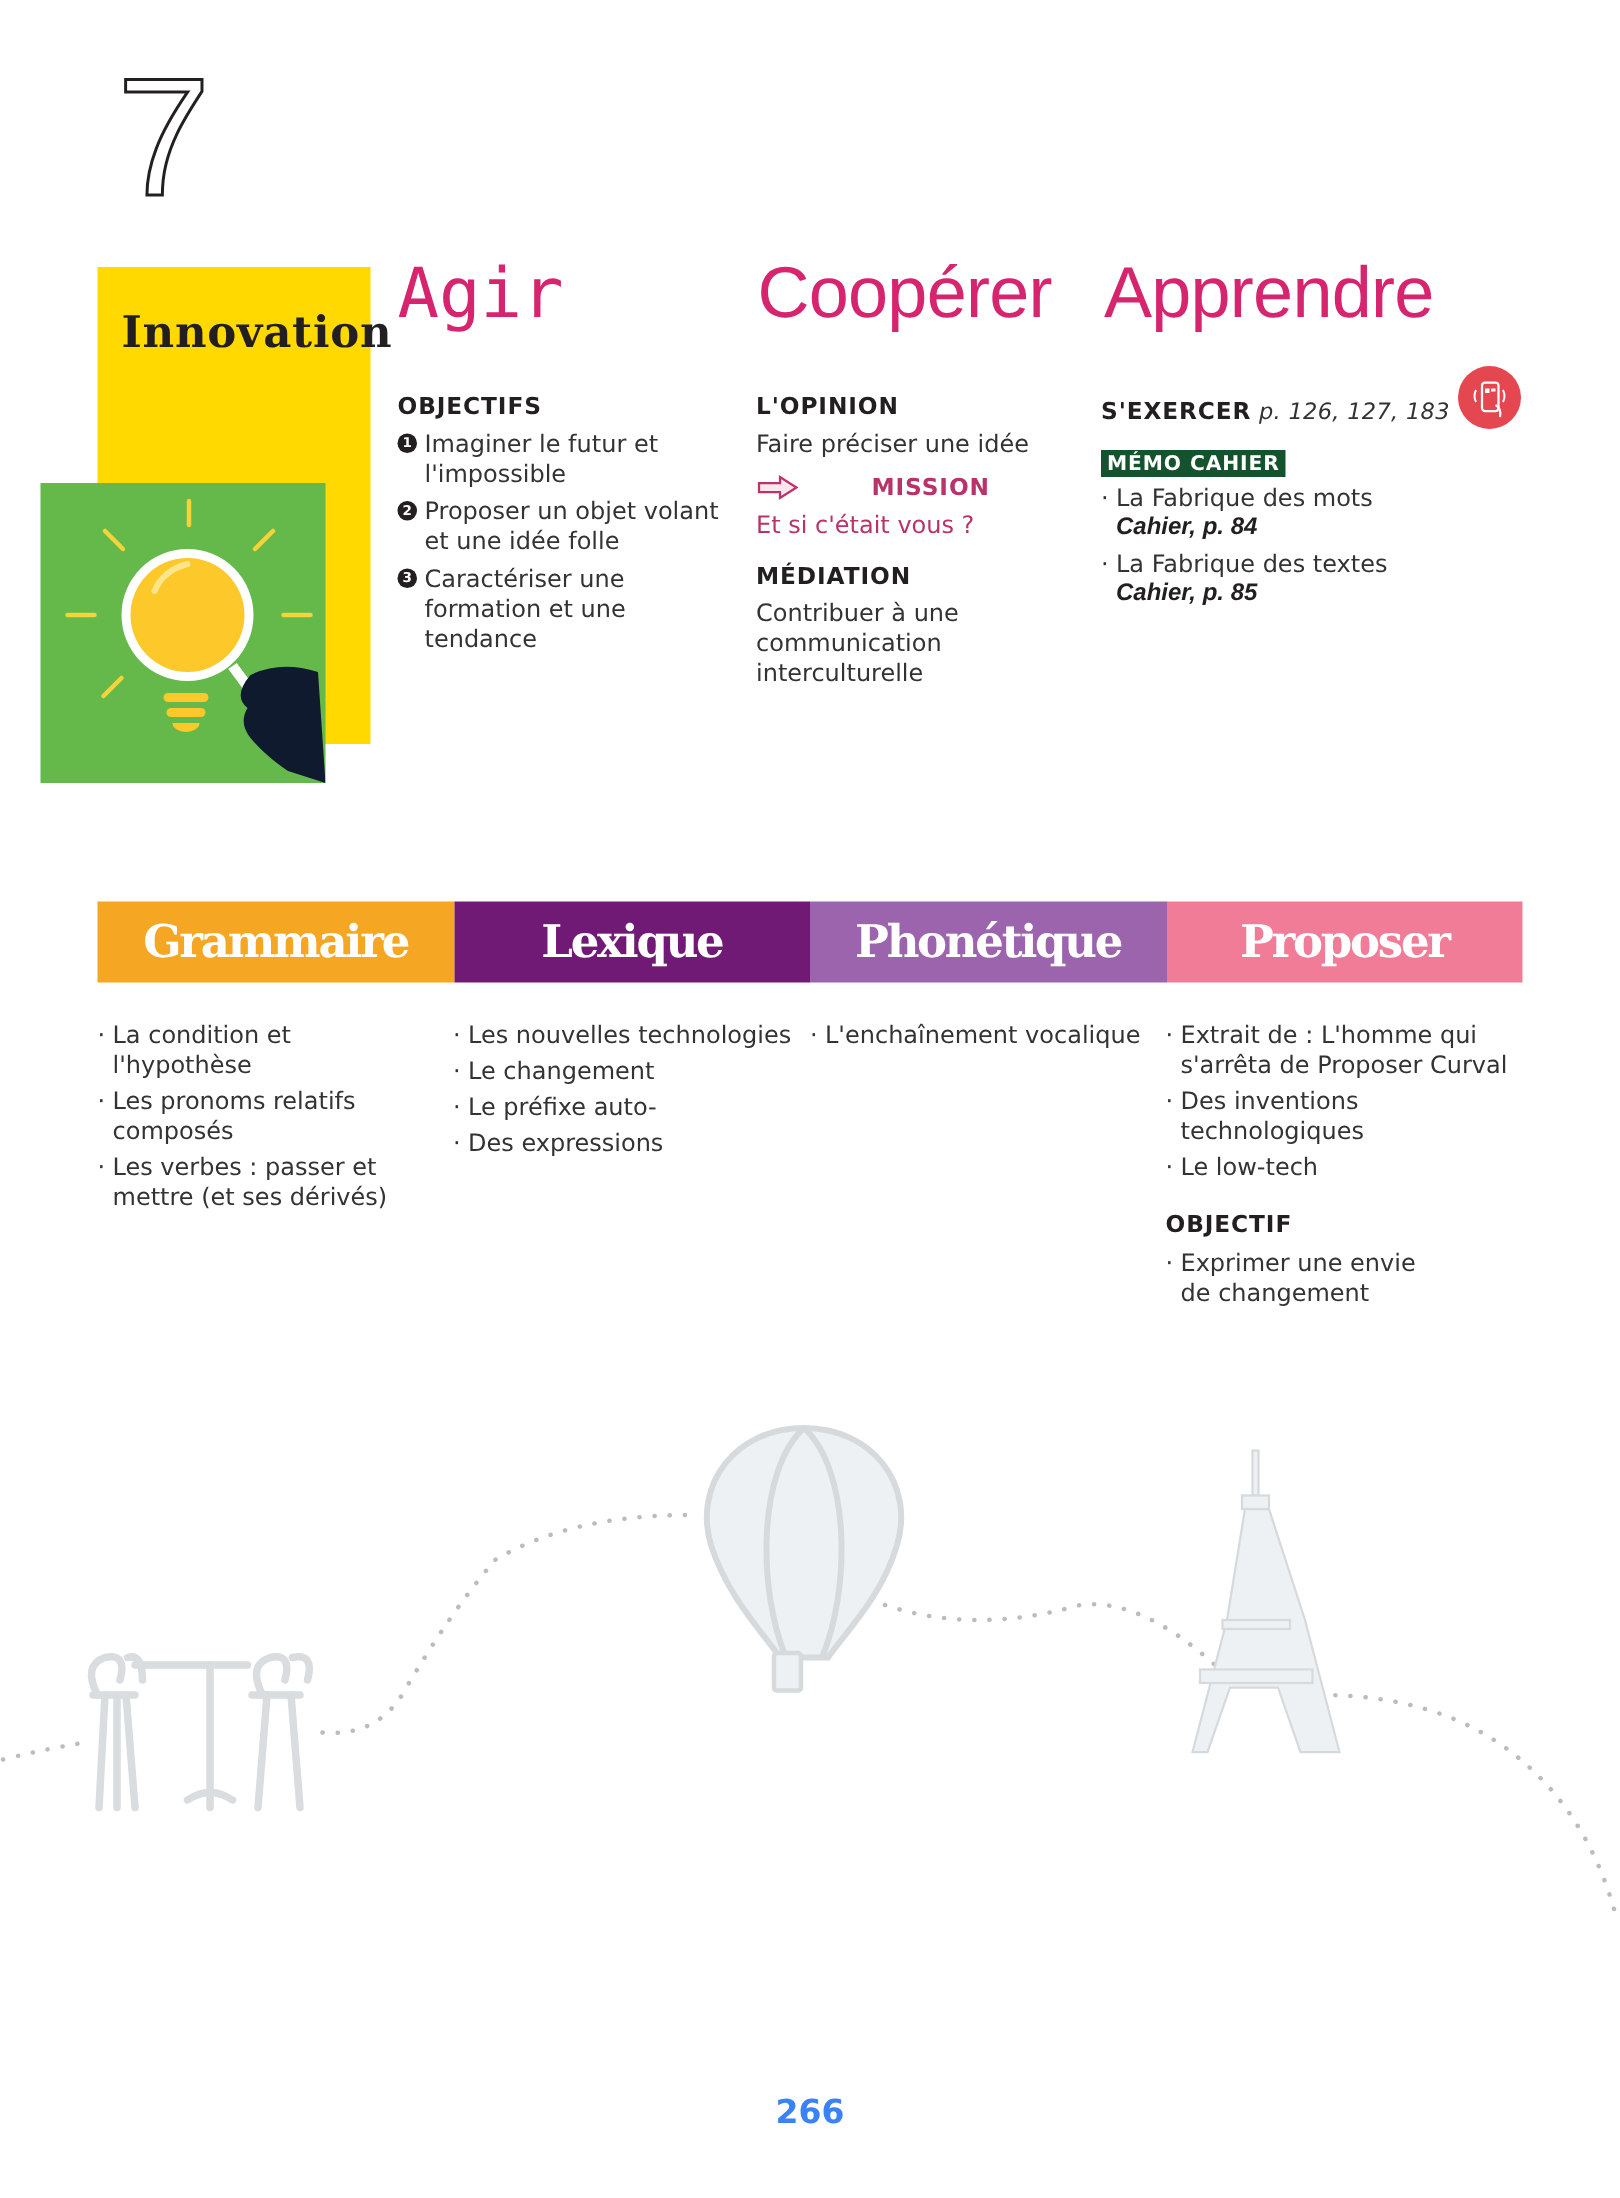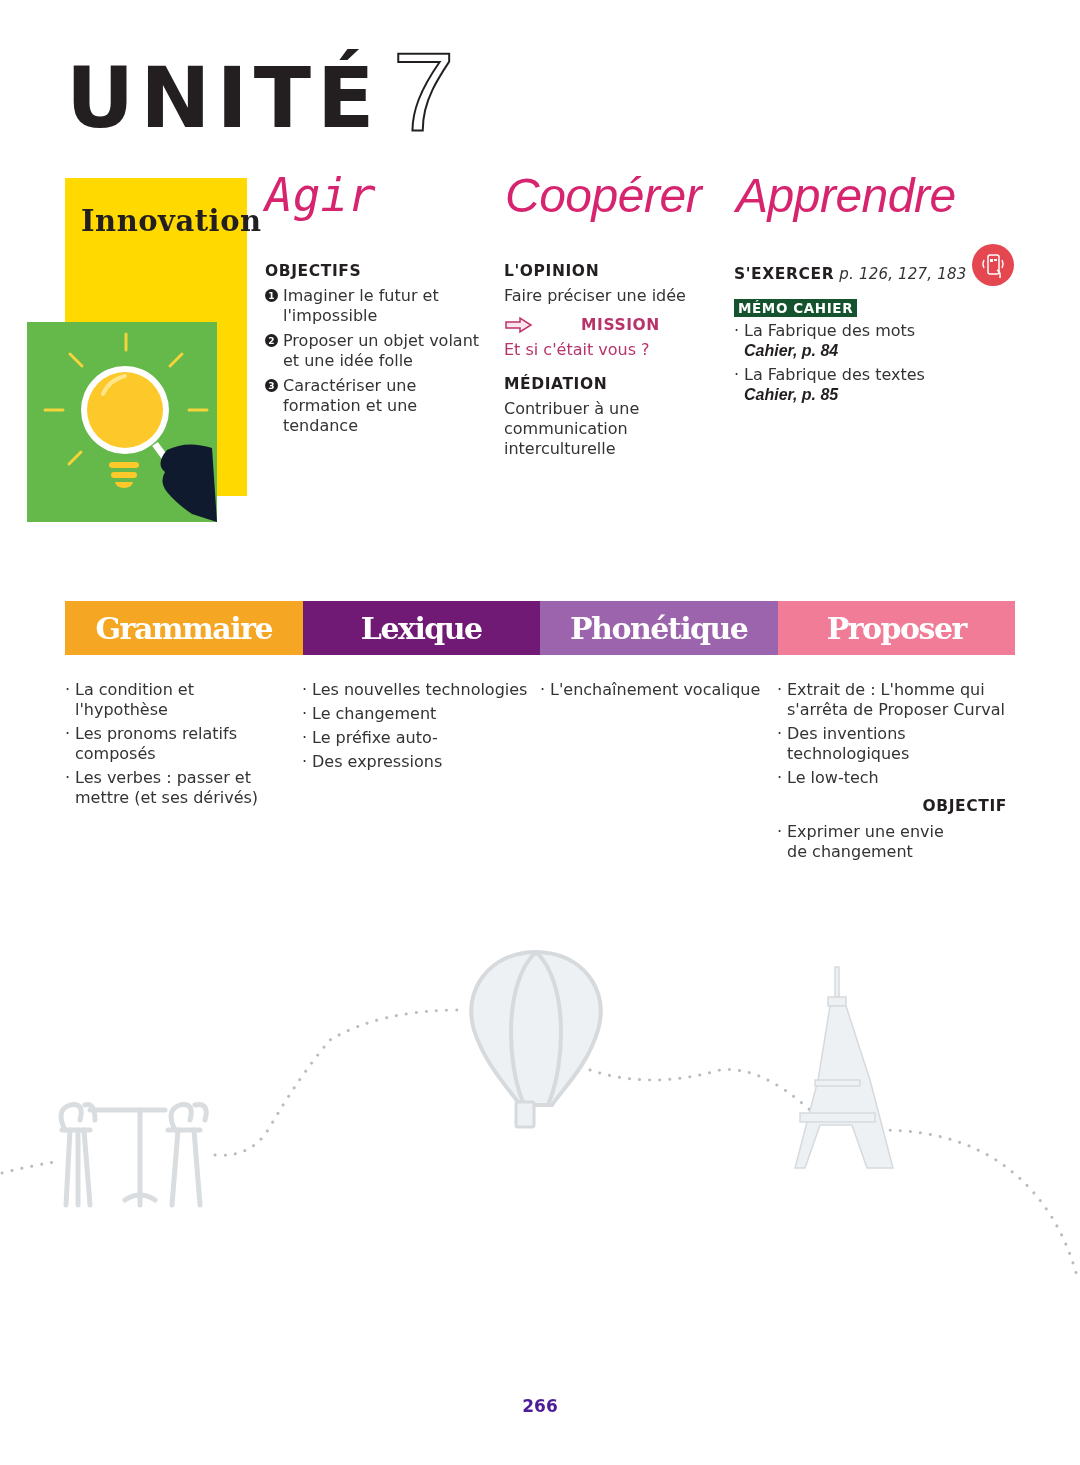--- a/index.html
+++ b/index.html
@@ -12,47 +12,46 @@
   .unit-word { font-family:"DejaVu Sans", sans-serif; font-weight:bold; font-size:84px; letter-spacing:6px; color:#231f20; line-height:1; }
   .unit-num { font-family:"Liberation Sans", sans-serif; font-size:112px; line-height:1; color:#fff;
               -webkit-text-stroke:2px #231f20; margin-left:12px; margin-bottom:-8px; }
 
   
   .yellow-block { left:65px; top:178px; width:182px; height:318px; background:#ffd900; }
   .theme-label { left:81px; top:204px; font-family:"DejaVu Serif", serif; font-weight:bold; font-size:29px; color:#231f20; letter-spacing:0.5px; }
   .green-block { left:27px; top:322px; width:190px; height:200px; background:#65b84a; overflow:hidden; }
 
   
-  .col-title { font-family:"DejaVu Sans Mono", monospace; font-size:46px; color:#d6246e; font-weight:normal;font-style:italic; }
+  .col-title { font-family:"DejaVu Sans Mono", monospace; font-size:46px; color:#d6246e; font-weight:normal; }
   .col-title.raleway { font-family:"Liberation Sans", sans-serif; font-size:48px; letter-spacing:-0.5px; }
   .sec-head { font-family:"DejaVu Sans", sans-serif; font-weight:bold; font-size:15.5px; letter-spacing:0.6px; color:#231f20; }
   .txt { font-size:16px; line-height:20px; color:#333; font-family:"DejaVu Sans", sans-serif; }
   .item { display:flex; margin-bottom:5px; }
   .num-badge { width:13px; height:13px; border-radius:50%; background:#231f20; color:#fff; font-size:9px; font-weight:bold;
                display:flex; align-items:center; justify-content:center; margin-right:5px; margin-top:3px; flex-shrink:0; }
   .pink { color:#c0306a; }
   .memo-badge { display:inline-block; background:#14532d; color:#fff; font-weight:bold; font-size:13.5px; letter-spacing:0.6px; padding:1px 4px; }
   .bullet { display:flex; margin-bottom:4px; }
   .bullet .dot { width:10px; flex-shrink:0; }
   .ref { font-family:"Liberation Sans", sans-serif; font-style:italic; font-weight:bold; font-size:16px; color:#231f20; }
   .pages { font-style:italic; font-weight:normal; letter-spacing:0.2px; }
 
   
   .band { left:65px; top:601px; width:950px; height:54px; display:flex; }
   .band-cell { flex:1; display:flex; align-items:center; justify-content:center;
                font-family:"DejaVu Serif", serif; font-weight:bold; font-size:30px; color:#fff; letter-spacing:-1.5px; }
   .band-list { top:680px; width:230px; }
 
-  .page-num { left:0; width:1080px; top:1396px; text-align:center; font-weight:bold; font-size:17px; color:#4c1d95; }
+  .page-num { left:0; width:1080px; top:1396px; text-align:center; font-weight:bold; font-size:22px; color:#3b82f6; }
 </style>
 </head>
 <body>
 
 <div class="abs unit-title">
-  <span class="unit-word">UNITÉ</span>
   <span class="unit-num">7</span>
 </div>
 
 <div class="abs yellow-block"></div>
 <div class="abs theme-label">Innovation</div>
 <div class="abs green-block">
   <svg width="190" height="200" viewBox="0 0 190 200">
     <g stroke="#f5d33a" stroke-width="3" stroke-linecap="round">
       <line x1="99" y1="12" x2="99" y2="28"></line>
       <line x1="43" y1="32" x2="55" y2="44"></line>
@@ -190,21 +189,21 @@
       <span>Extrait de : L'homme qui s'arrêta de Proposer Curval</span>
     </div>
   <div class="bullet">
       <span class="dot">·</span>
       <span style="width:130px;">Des inventions technologiques</span>
     </div>
   <div class="bullet">
       <span class="dot">·</span>
       <span>Le low-tech</span>
     </div>
-  <div class="sec-head" style="margin-top:8px; margin-bottom:6px;text-align:right;">OBJECTIF</div>
+  <div class="sec-head" style="margin-top:18px; margin-bottom:6px;">OBJECTIF</div>
   <div class="bullet">
       <span class="dot">·</span>
       <span style="width:160px;">Exprimer une envie de changement</span>
     </div>
 </div>
 
 <svg class="abs" style="left:0; top:930px;" width="1080" height="370" viewBox="0 0 1080 370">
   <g fill="none" stroke="#b9bcc0" stroke-width="3" stroke-linecap="round" stroke-dasharray="0.1 10">
     <path d="M2 243 Q30 236 55 232"></path>
     <path d="M215 225 Q250 228 268 200 Q300 145 330 110 Q380 80 460 80"></path>

